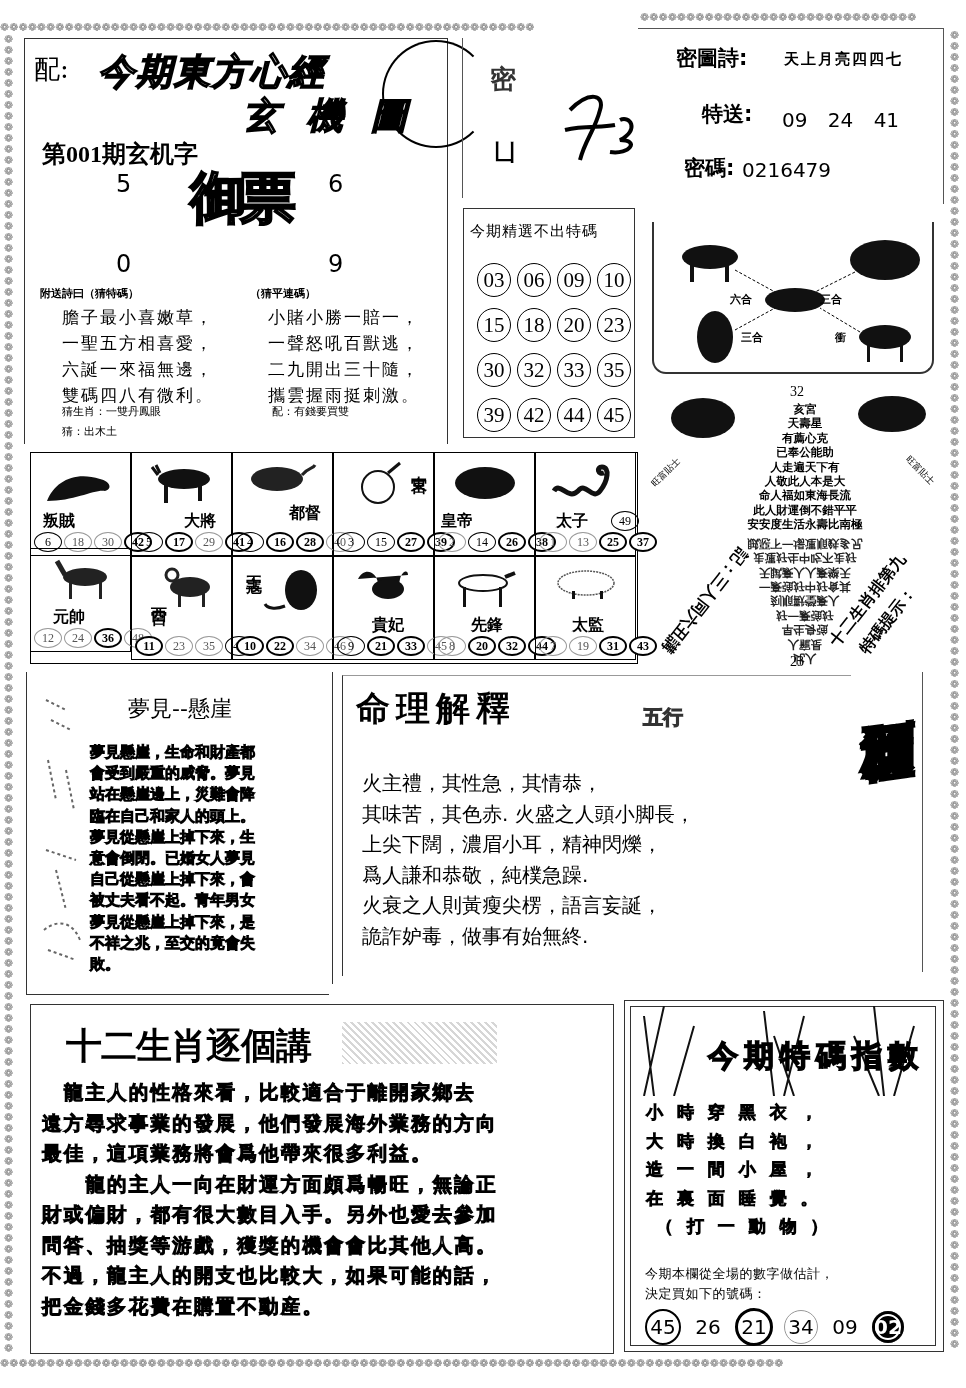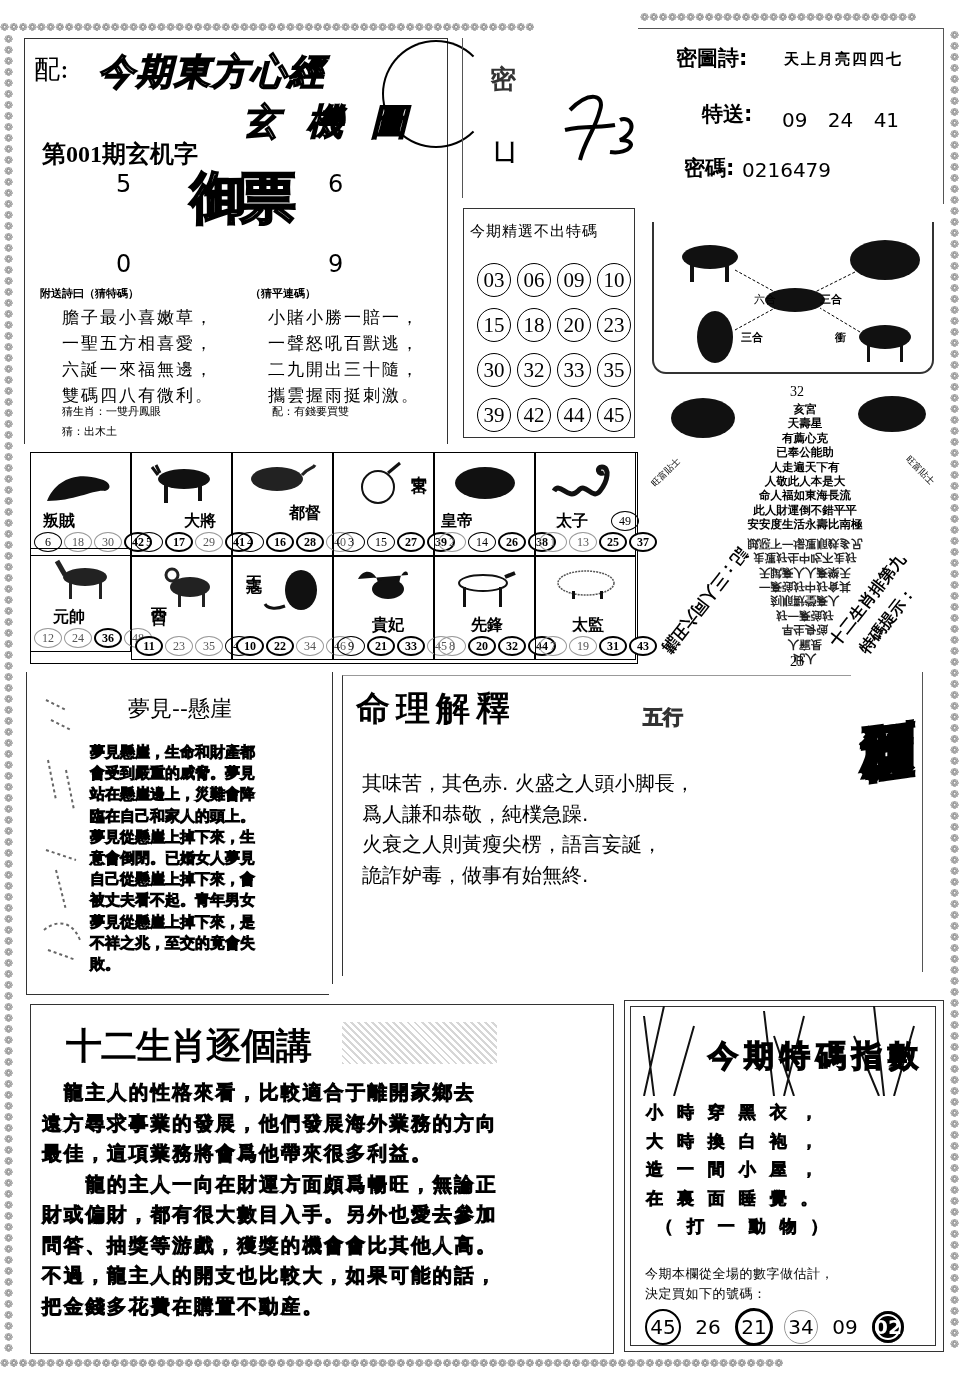--- a/index.html
+++ b/index.html
@@ -25,21 +25,21 @@
 
 <div class="border-dots" style="left:0;top:22px;width:640px;height:12px;">❁❁❁❁❁❁❁❁❁❁❁❁❁❁❁❁❁❁❁❁❁❁❁❁❁❁❁❁❁❁❁❁❁❁❁❁❁❁❁❁❁❁❁❁❁❁❁❁❁❁❁❁❁❁❁❁❁❁</div>
 <div class="border-dots" style="left:640px;top:12px;width:326px;height:12px;">❁❁❁❁❁❁❁❁❁❁❁❁❁❁❁❁❁❁❁❁❁❁❁❁❁❁❁❁❁❁</div>
 <div class="border-dots v" style="left:4px;top:34px;height:1320px;">❁❁❁❁❁❁❁❁❁❁❁❁❁❁❁❁❁❁❁❁❁❁❁❁❁❁❁❁❁❁❁❁❁❁❁❁❁❁❁❁❁❁❁❁❁❁❁❁❁❁❁❁❁❁❁❁❁❁❁❁❁❁❁❁❁❁❁❁❁❁❁❁❁❁❁❁❁❁❁❁❁❁❁❁❁❁❁❁❁❁❁❁❁❁❁❁❁❁❁❁❁❁❁❁❁❁❁❁❁❁❁❁❁❁❁❁❁❁❁❁</div>
 <div class="border-dots v" style="left:950px;top:30px;height:1330px;">❁❁❁❁❁❁❁❁❁❁❁❁❁❁❁❁❁❁❁❁❁❁❁❁❁❁❁❁❁❁❁❁❁❁❁❁❁❁❁❁❁❁❁❁❁❁❁❁❁❁❁❁❁❁❁❁❁❁❁❁❁❁❁❁❁❁❁❁❁❁❁❁❁❁❁❁❁❁❁❁❁❁❁❁❁❁❁❁❁❁❁❁❁❁❁❁❁❁❁❁❁❁❁❁❁❁❁❁❁❁❁❁❁❁❁❁❁❁❁❁</div>
 <div class="border-dots" style="left:0;top:1358px;width:966px;height:12px;">❁❁❁❁❁❁❁❁❁❁❁❁❁❁❁❁❁❁❁❁❁❁❁❁❁❁❁❁❁❁❁❁❁❁❁❁❁❁❁❁❁❁❁❁❁❁❁❁❁❁❁❁❁❁❁❁❁❁❁❁❁❁❁❁❁❁❁❁❁❁❁❁❁❁❁❁❁❁❁❁❁❁❁❁❁</div>
 
 <div class="abs" style="left:24px;top:38px;width:422px;height:405px;border-left:1.5px solid #333;border-top:1.5px solid #333;border-right:1.5px solid #333;"></div>
 <div class="abs" style="left:34px;top:52px;font-size:26px;font-family:'DejaVu Serif',serif;">配:</div>
 <div class="abs outline" style="left:98px;top:48px;font-size:36px;font-style:italic;letter-spacing:2px;color:#ddd;-webkit-text-stroke:1.5px #000;">今期東方心經</div>
-<div class="abs outline" style="left:243px;top:98px;font-size:36px;font-style:italic;letter-spacing:28px;color:#ddd;-webkit-text-stroke:1.5px #000;">玄機圖</div>
+<div class="abs outline" style="left:243px;top:92px;font-size:36px;font-style:italic;letter-spacing:28px;color:#ddd;-webkit-text-stroke:1.5px #000;">玄機圖</div>
 <div class="abs" style="left:382px;top:40px;width:104px;height:104px;border:2px solid #000;border-radius:50%;border-right-color:transparent;"></div>
 <div class="abs" style="left:42px;top:138px;font-size:24px;font-family:'Liberation Serif',serif;font-weight:bold;">第001期玄机字</div>
 <div class="abs" style="left:116px;top:170px;font-size:24px;">5</div>
 <div class="abs" style="left:328px;top:170px;font-size:24px;">6</div>
 <div class="abs" style="left:116px;top:250px;font-size:24px;">0</div>
 <div class="abs" style="left:328px;top:250px;font-size:24px;">9</div>
 <div class="abs outline" style="left:140px;top:168px;font-size:56px;letter-spacing:-6px;color:#eee;-webkit-text-stroke:2px #000;line-height:60px;width:200px;text-align:center;">御票</div>
 
 <div class="abs" style="left:462px;top:38px;width:1px;height:160px;background:#555;"></div>
 <div class="abs" style="left:490px;top:62px;font-size:26px;font-weight:bold;color:#333;">密</div>
@@ -106,21 +106,21 @@
   <g>
       <ellipse cx="230" cy="115" rx="26" ry="12" fill="#111"></ellipse>
       <rect x="212" y="118" width="3" height="22" fill="#111"></rect>
       <rect x="245" y="118" width="3" height="22" fill="#111"></rect>
     </g>
   <line x1="80" y1="48" x2="120" y2="70" stroke="#000" stroke-dasharray="3,2"></line>
   <line x1="200" y1="50" x2="160" y2="70" stroke="#000" stroke-dasharray="3,2"></line>
   <line x1="80" y1="108" x2="120" y2="86" stroke="#000" stroke-dasharray="3,2"></line>
   <line x1="205" y1="110" x2="165" y2="86" stroke="#000" stroke-dasharray="3,2"></line>
 </svg>
-<div class="abs" style="left:730px;top:292px;font-size:11px;font-weight:normal;margin-left:24px;">六合</div>
+<div class="abs" style="left:730px;top:292px;font-size:11px;font-weight:bold;">六合</div>
 <div class="abs" style="left:820px;top:292px;font-size:11px;font-weight:bold;">三合</div>
 <div class="abs" style="left:741px;top:330px;font-size:11px;font-weight:bold;">三合</div>
 <div class="abs" style="left:835px;top:330px;font-size:11px;font-weight:bold;">衝</div>
 
 <div class="abs" style="left:30px;top:452px;width:606px;height:210px;border:1.5px solid #000;"></div>
 
 <div class="zcell" style="left:30px;top:452px;">
   <svg class="animal" viewBox="0 0 70 44">
       <path d="M2 40 C10 20 30 10 55 18 C65 20 68 28 60 30 C50 28 30 40 2 40Z" fill="#111"></path>
     </svg>
@@ -278,21 +278,23 @@
   <div class="outline" style="-webkit-text-stroke:0.9px #000;">敗。</div>
 </div>
 <svg class="abs" style="left:36px;top:680px;" width="48" height="300" viewBox="0 0 48 300">
   <path d="M10 20 L30 30 M15 40 L35 50 M12 80 L20 120 M30 90 L38 130 M10 170 L40 180 M20 190 L30 230 M8 250 C20 240 36 240 44 260 M12 270 L40 280" stroke="#666" stroke-width="2" stroke-dasharray="3,3" fill="none"></path>
 </svg>
 
 <div class="abs" style="left:342px;top:675px;width:508px;height:300px;border-left:1.5px solid #333;border-top:1.5px solid #999;"></div>
 <div class="abs" style="left:356px;top:686px;font-size:34px;font-weight:900;letter-spacing:6px;">命理解釋</div>
 <div class="abs outline" style="left:643px;top:704px;font-size:20px;color:#fff;-webkit-text-stroke:1px #333;">五行</div>
 <div class="abs" style="left:362px;top:768px;font-size:20px;line-height:30.5px;">
+  <div>火主禮，其性急，其情恭，</div>
   <div>其味苦，其色赤. 火盛之人頭小脚長，</div>
+  <div>上尖下闊，濃眉小耳，精神閃爍，</div>
   <div>爲人謙和恭敬，純樸急躁.</div>
   <div>火衰之人則黃瘦尖楞，語言妄誕，</div>
   <div>詭詐妒毒，做事有始無終.</div>
 </div>
 <div class="abs outline vert" style="left:858px;top:686px;font-size:54px;line-height:60px;color:#fff;-webkit-text-stroke:2.5px #000;letter-spacing:-2px;transform:skewY(-8deg);">四柱預測</div>
 <div class="abs" style="left:922px;top:672px;width:1px;height:300px;background:#555;"></div>
 
 <div class="abs" style="left:30px;top:1004px;width:582px;height:348px;border:1.5px solid #333;"></div>
 <div class="abs" style="left:66px;top:1022px;font-size:36px;font-weight:900;letter-spacing:-1px;">十二生肖逐個講</div>
 <div class="abs" style="left:342px;top:1022px;width:155px;height:42px;background:repeating-linear-gradient(45deg,#ccc 0 2px,#fff 2px 5px);opacity:.8;"></div>

